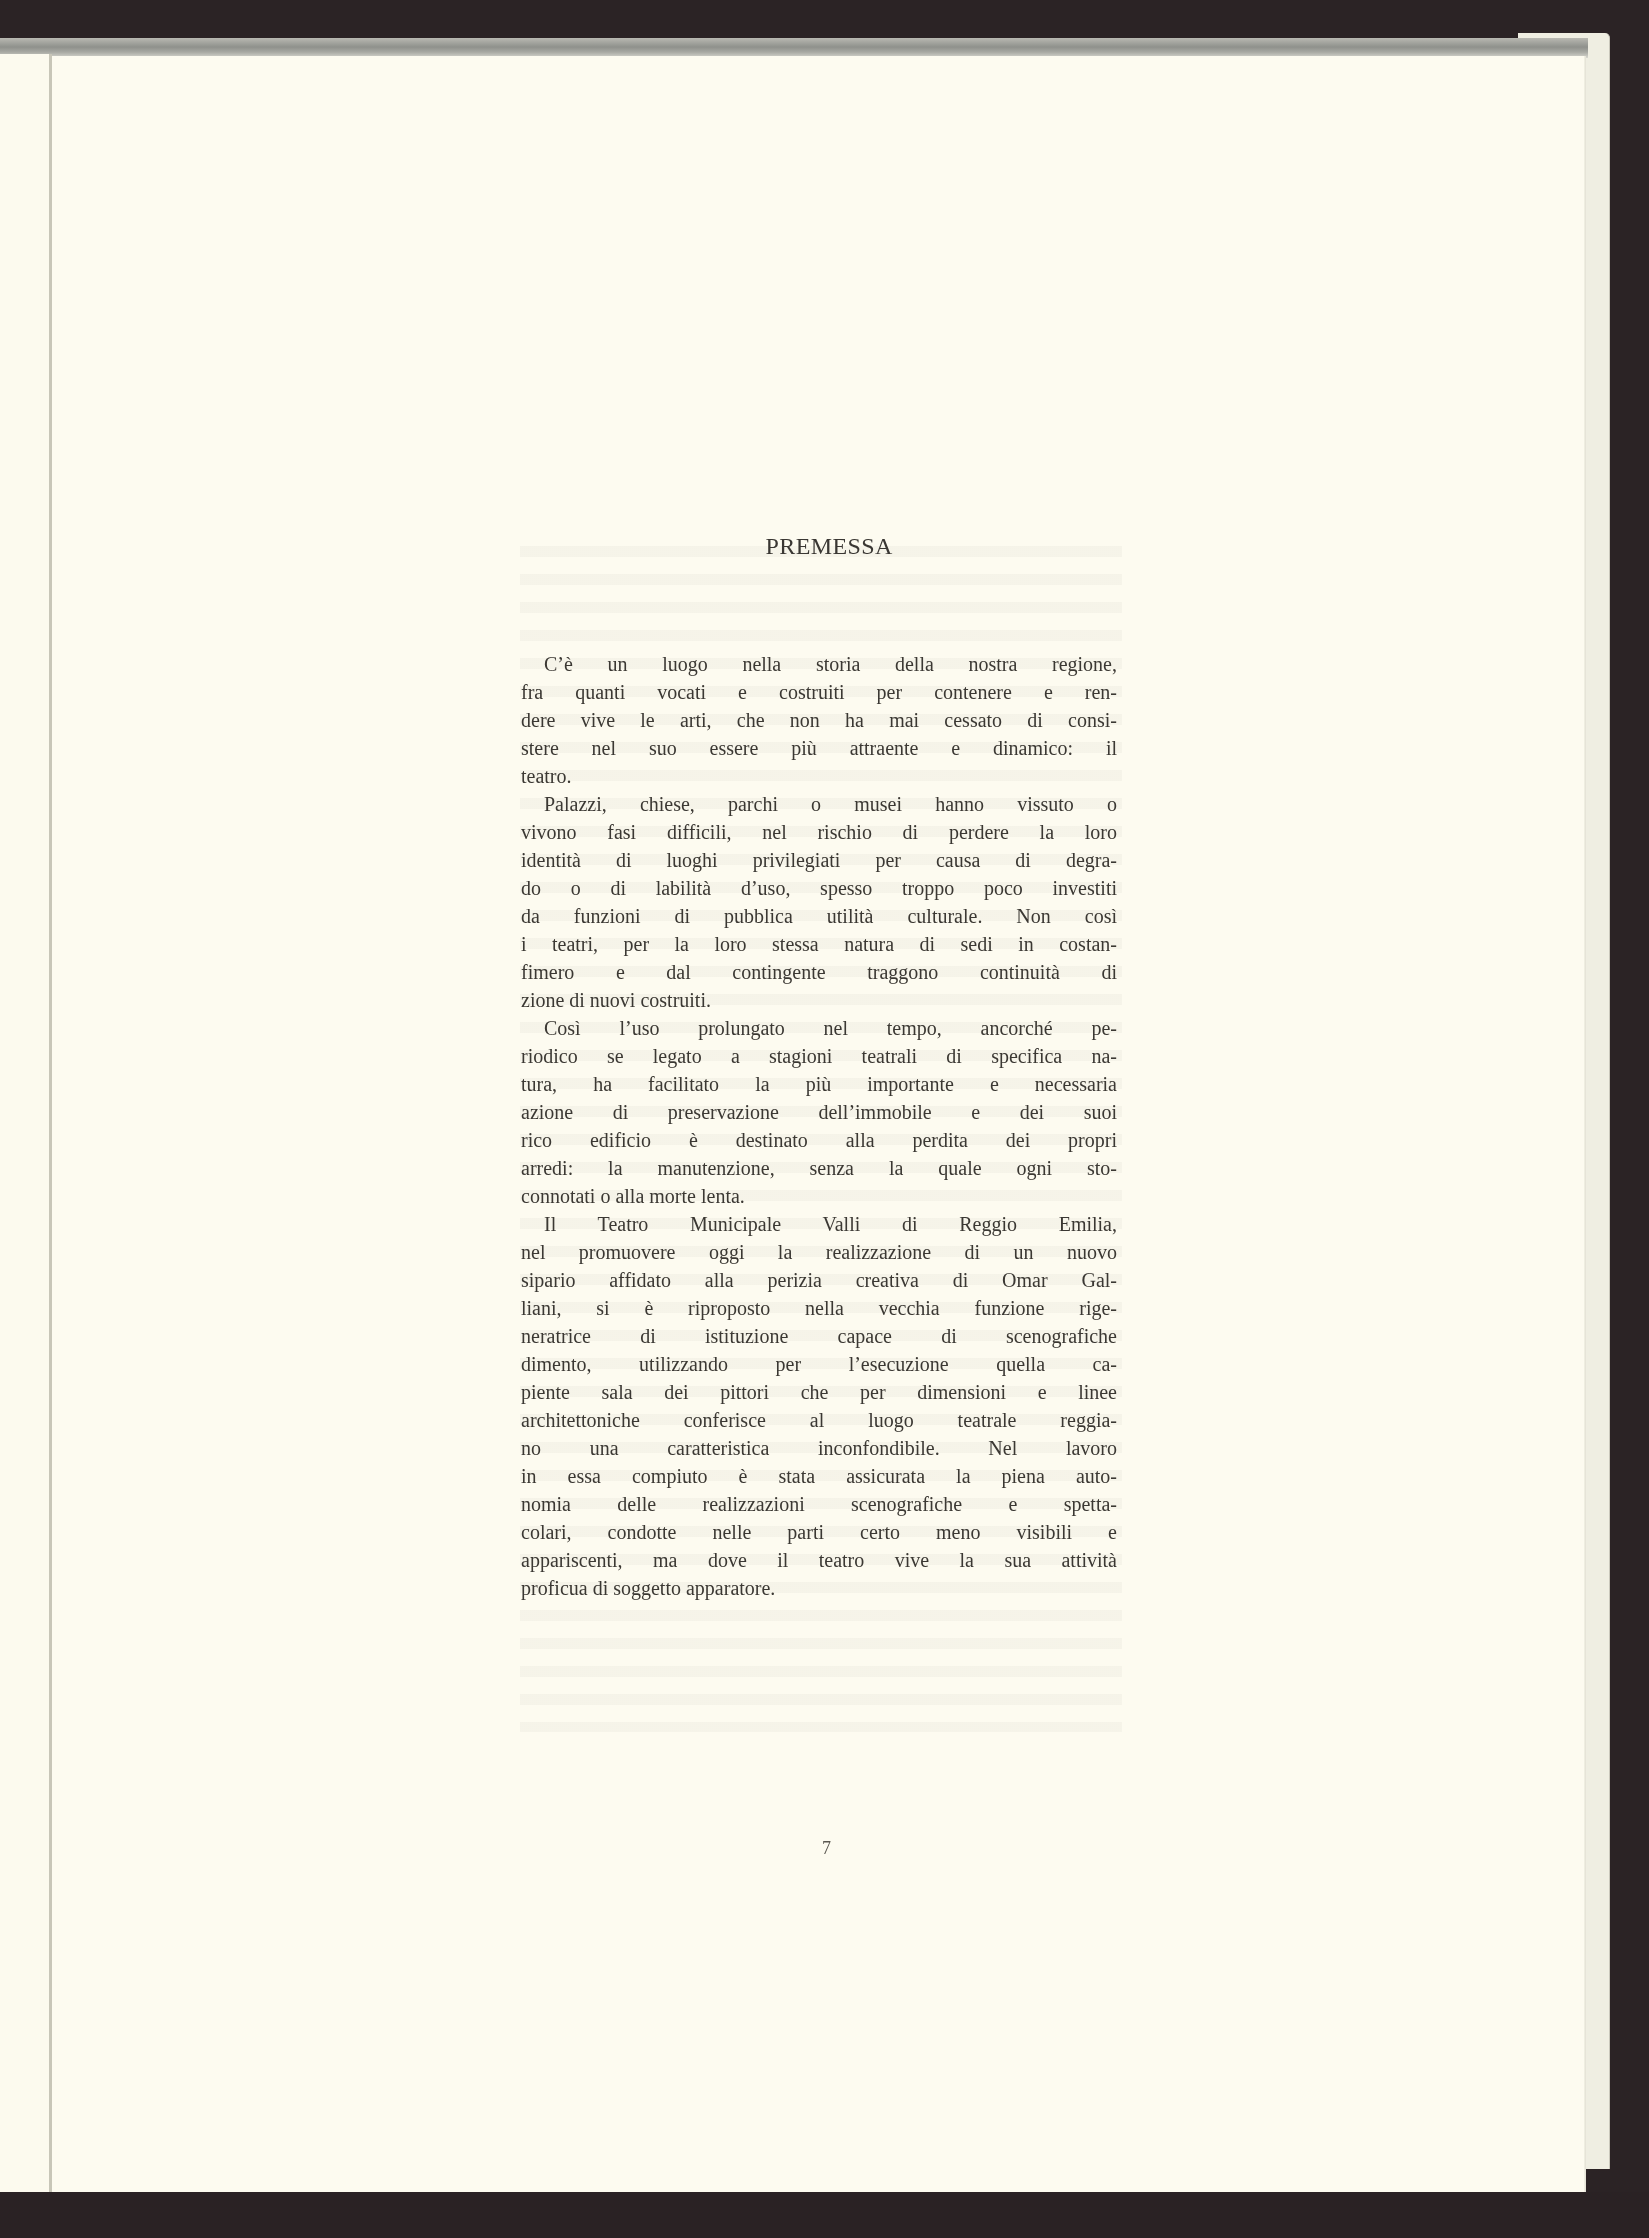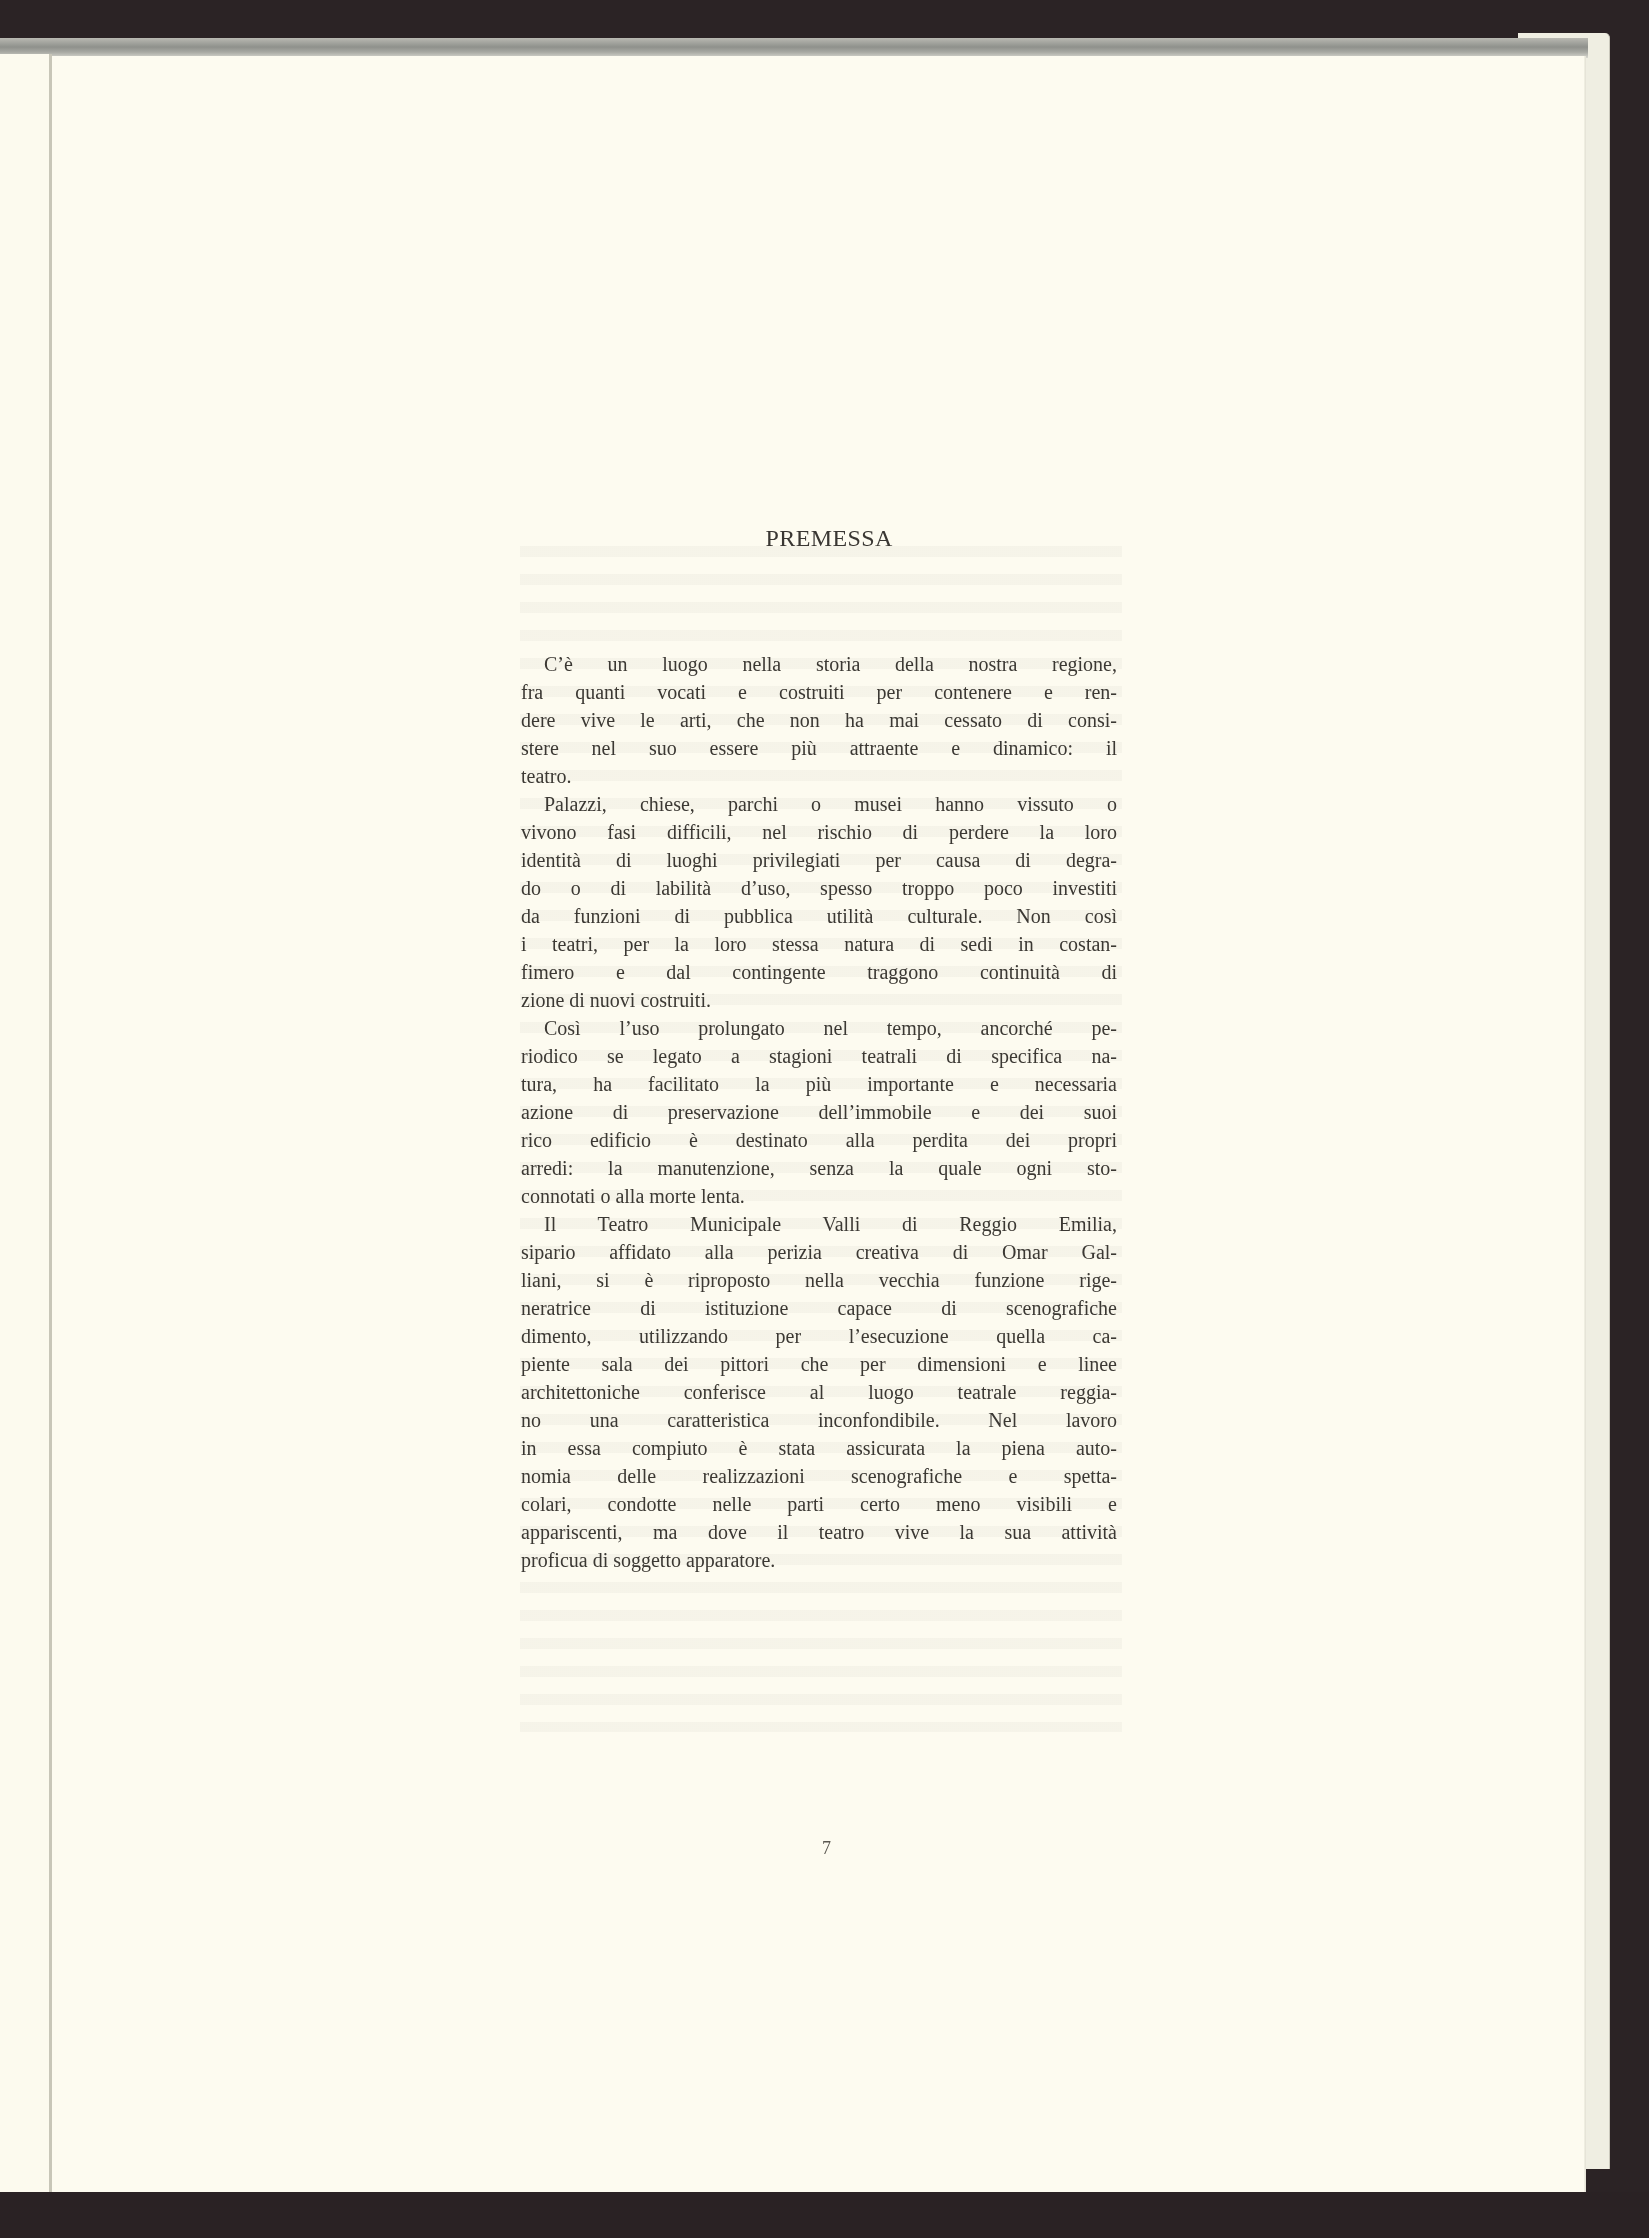--- a/index.html
+++ b/index.html
@@ -102,20 +102,21 @@
       text-align: center;
       font-size: 24px;
       letter-spacing: 0.4px;
       color: #3a3733;
       margin: 0;
       font-weight: normal;
     }
     .title span {
       display: inline-block;
       transform: translateX(4.1px);
+      margin-top: 8px;
     }
     .body-text {
       position: absolute;
       left: 521px;
       top: 650px;
       width: 596px;
       color: #3b3833;
       font-size: 20px;
       line-height: 28px;
     }
@@ -179,20 +180,21 @@
     <span class="line">riodico se legato a stagioni teatrali di specifica na-</span>
     <span class="line">tura, ha facilitato la più importante e necessaria</span>
     <span class="line">azione di preservazione dell’immobile e dei suoi</span>
     <span class="line">rico edificio è destinato alla perdita dei propri</span>
     <span class="line">arredi: la manutenzione, senza la quale ogni sto-</span>
     <span class="line last">connotati o alla morte lenta.</span>
   </div>
 
   <div>
     <span class="line indent">Il Teatro Municipale Valli di Reggio Emilia,</span>
+    <span class="line">nel promuovere oggi la realizzazione di un nuovo</span>
     <span class="line">sipario affidato alla perizia creativa di Omar Gal-</span>
     <span class="line">liani, si è riproposto nella vecchia funzione rige-</span>
     <span class="line">neratrice di istituzione capace di scenografiche</span>
     <span class="line">dimento, utilizzando per l’esecuzione quella ca-</span>
     <span class="line">piente sala dei pittori che per dimensioni e linee</span>
     <span class="line">architettoniche conferisce al luogo teatrale reggia-</span>
     <span class="line">no una caratteristica inconfondibile. Nel lavoro</span>
     <span class="line">in essa compiuto è stata assicurata la piena auto-</span>
     <span class="line">nomia delle realizzazioni scenografiche e spetta-</span>
     <span class="line">colari, condotte nelle parti certo meno visibili e</span>

